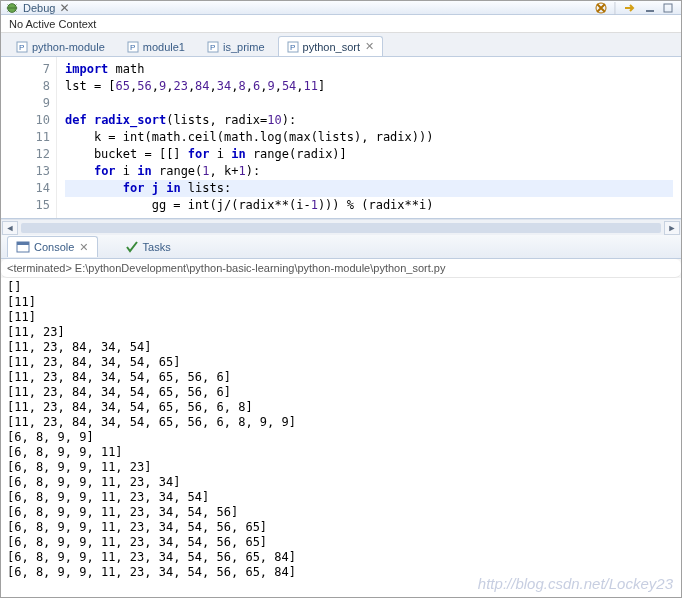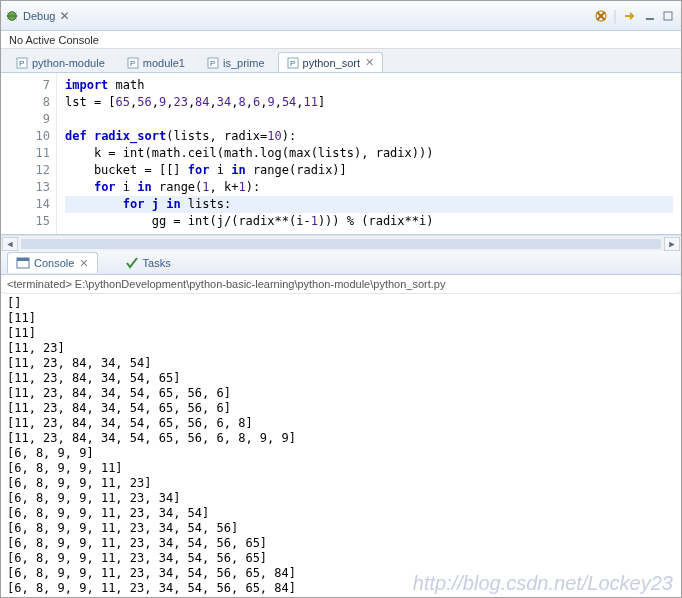--- a/index.html
+++ b/index.html
@@ -1,19 +1,19 @@
 <!DOCTYPE html>
 <html><head>
 <meta charset="utf-8">
 <style>
 * { margin: 0; padding: 0; box-sizing: border-box; }
 body { font-family: Tahoma, Arial, sans-serif; font-size: 11px; background: #fff; color: #000; overflow: hidden; }
 .view { width: 682px; height: 598px; display: flex; flex-direction: column; border: 1px solid #a0a0a0; background: #f5f5f5; }
 
-.debug-bar { display: flex; align-items: center; background: linear-gradient(#fafcff, #e5ecf6); border-bottom: 1px solid #bfcde0; height: 30px; padding: 0 4px; }
+.debug-bar { display: flex; align-items: center; background: linear-gradient(#fafcff, #e5ecf6); border-bottom: 1px solid #bfcde0; height: 14px; padding: 0 4px; }
 .debug-bar .bug-icon { width: 14px; height: 14px; margin-right: 4px; }
 .debug-bar .title { color: #3b5a7a; font-weight: normal; }
 .debug-bar .close-x { margin-left: 4px; color: #6a6a6a; cursor: pointer; font-size: 12px; }
 .debug-bar .spacer { flex: 1; }
 .debug-bar .tool-icon { width: 16px; height: 16px; margin: 0 3px; cursor: pointer; display: flex; align-items: center; justify-content: center; }
 
 .subtext { padding: 3px 8px; color: #2a2a2a; background: #fff; border-bottom: 1px solid #ddd; font-size: 11px; height: 18px; overflow: hidden; }
 
 .tabs { display: flex; align-items: flex-end; background: #eef1f6; border-bottom: 1px solid #bfcde0; height: 24px; padding: 2px 6px 0 6px; gap: 4px; }
 .tab { display: flex; align-items: center; padding: 3px 8px; border: 1px solid transparent; border-bottom: none; border-radius: 3px 3px 0 0; color: #3a5d87; cursor: pointer; }
@@ -36,21 +36,21 @@
 
 .panel-tabs { display: flex; align-items: center; background: linear-gradient(#f6f8fb,#e7edf5); border-bottom: 1px solid #bfcde0; height: 24px; padding: 0 6px; gap: 18px; }
 .ptab { display: flex; align-items: center; padding: 3px 8px; border: 1px solid transparent; border-radius: 3px 3px 0 0; color: #3a5d87; cursor: pointer; border-bottom: none; }
 .ptab.active { background: #fff; border-color: #bfcde0; }
 .ptab .picon { width: 14px; height: 14px; margin-right: 4px; }
 .ptab .tab-x { margin-left: 5px; color: #888; font-size: 11px; }
 
 .term-header { background: #fff; padding: 3px 6px; font-size: 11px; color: #555; border-bottom: 1px solid #e6e6e6; border-radius: 6px; }
 .term { flex: 1; background: #fff; padding: 2px 6px; font-family: Consolas, monospace; font-size: 12px; line-height: 15px; color: #000; overflow: hidden; position: relative; }
 .term .out { white-space: pre; }
-.watermark { position: absolute; right: 8px; bottom: 6px; color: #9aa7c9; font-size: 20px; font-style: italic; font-family: Arial; opacity: .55; pointer-events: none; }
+.watermark { position: absolute; right: 8px; bottom: 6px; color: #9aa7c9; font-size: 15px; font-style: italic; font-family: Arial; opacity: .55; pointer-events: none; }
 </style>
 </head>
 <body>
 
 <div class="view">
 
   <div class="debug-bar">
     <svg class="bug-icon" viewBox="0 0 16 16">
         <circle cx="8" cy="8" r="5" fill="#6aa84f" stroke="#3d6b2e"></circle>
         <line x1="2" y1="8" x2="14" y2="8" stroke="#3d6b2e"></line>
@@ -75,21 +75,21 @@
         </svg>
     </span>
     <svg width="10" height="10" viewBox="0 0 10 10" style="margin:0 4px">
         <rect x="1" y="7" width="8" height="2" fill="#6a7a90"></rect>
       </svg>
     <svg width="10" height="10" viewBox="0 0 10 10" style="margin:0 4px">
         <rect x="1" y="1" width="8" height="8" fill="none" stroke="#6a7a90"></rect>
       </svg>
   </div>
 
-  <div class="subtext">No Active Console</div>
+  <div class="subtext">No Active Context</div>
 
   <div class="tabs" id="editor-tabs">
       <div class="tab">
         <svg class="ficon" viewBox="0 0 12 12">
           <rect x="1" y="1" width="10" height="10" fill="#fff" stroke="#8aa5c2"></rect>
           <text x="3" y="9" font-size="8" fill="#3a6aa8" font-family="Arial">P</text>
         </svg>
         <span>python-module</span>
       </div>
       <div class="tab">

